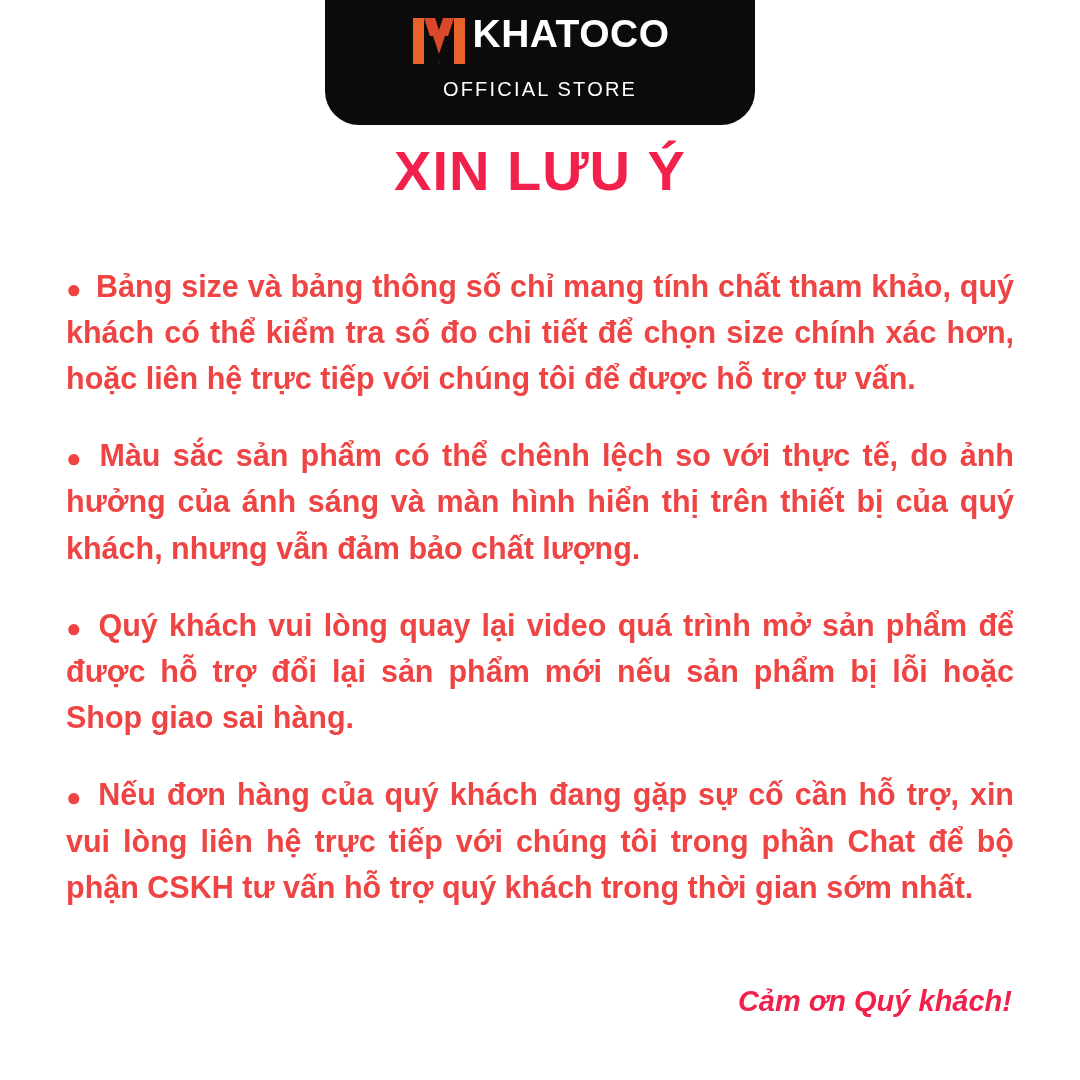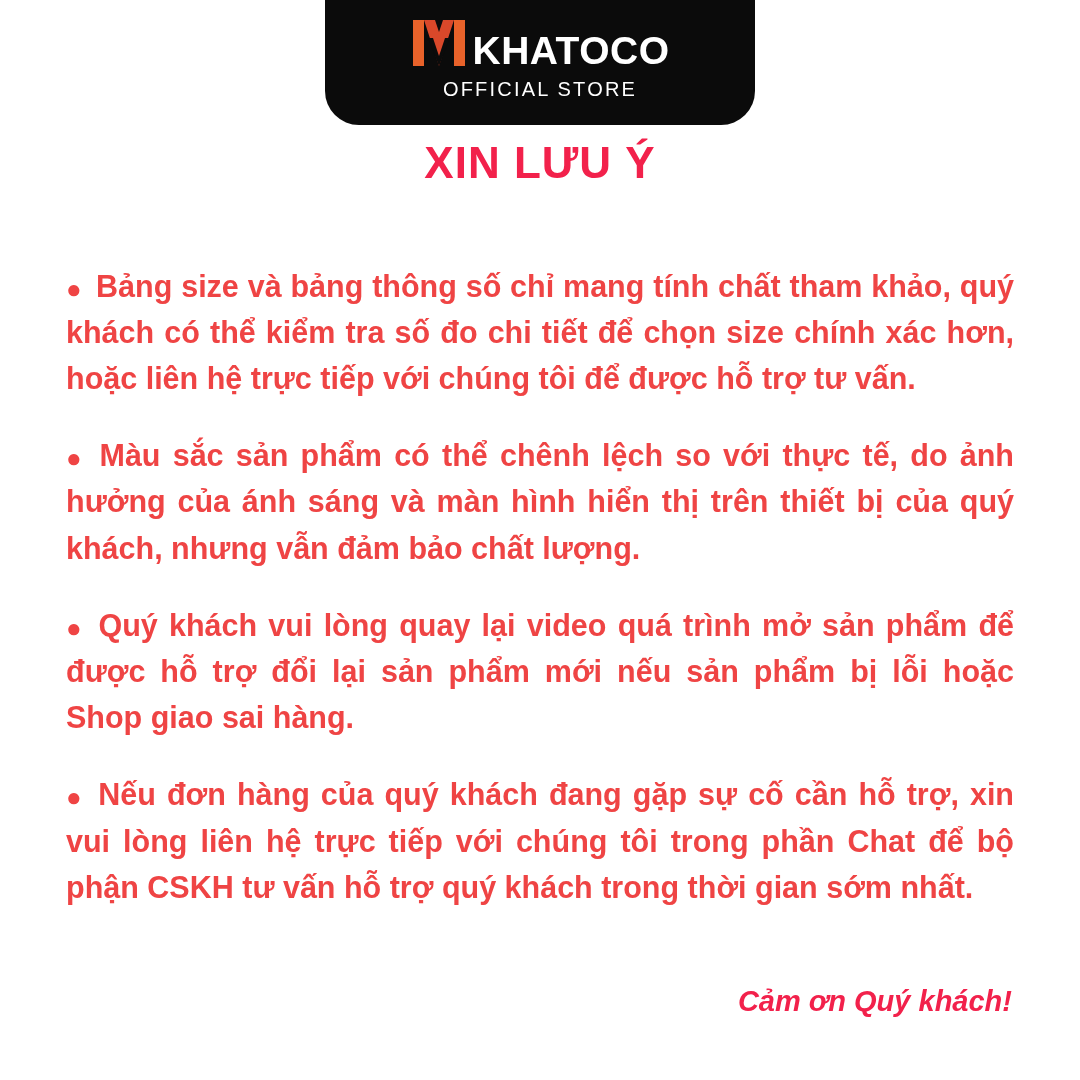--- a/index.html
+++ b/index.html
@@ -33,21 +33,21 @@
     border-radius: 0 0 34px 34px;
     display: flex;
     flex-direction: column;
     align-items: center;
     justify-content: flex-start;
     padding-top: 14px;
     box-sizing: border-box;
   }
   .logo-row {
     display: flex;
-    align-items: flex-end;
+    align-items: flex-start;
     justify-content: center;
     gap: 4px;
     height: 56px;
   }
   .logo-mark {
     width: 58px;
     height: 54px;
     display: block;
   }
   .logo-word {
@@ -67,21 +67,21 @@
   }
 
   
   .heading {
     position: absolute;
     top: 138px;
     left: 0;
     width: 100%;
     text-align: center;
     color: #f2214b;
-    font-size: 44px;
+    font-size: 56px;
     font-weight: bold;
     letter-spacing: 1px;
     font-family: "Liberation Sans", sans-serif;
   }
 
   
   .notes {
     position: absolute;
     top: 232px;
     left: 66px;

